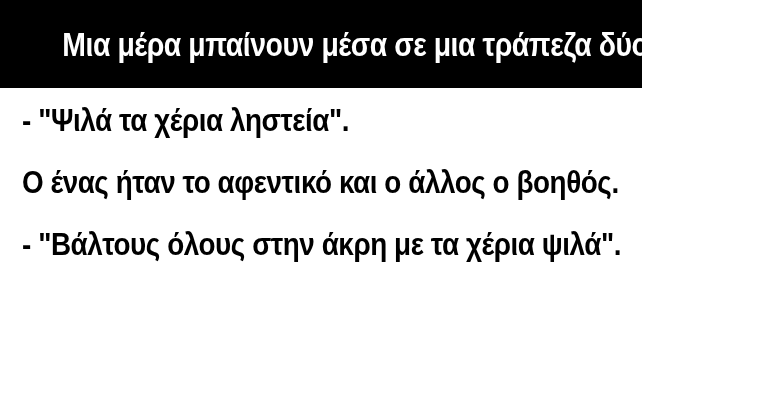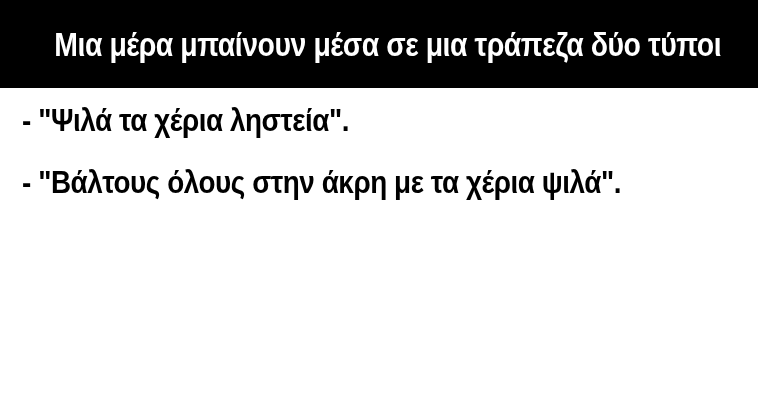--- a/index.html
+++ b/index.html
@@ -13,28 +13,29 @@
     height: 400px;
     background: #ffffff;
     overflow: hidden;
     font-family: "Liberation Sans", "DejaVu Sans", sans-serif;
     font-weight: bold;
   }
   .header-band {
     position: absolute;
     top: 0;
     left: 0;
-    width: 758px;
+    width: 634px;
     height: 88px;
     background: #000000;
     color: #ffffff;
     display: flex;
     flex-direction: column;
     align-items: center;
     justify-content: center;
+    padding-left: 8px;
   }
   .header-line {
     display: block;
     text-align: center;
     line-height: 37px;
     height: 37px;
     width: 100%;
   }
   .header-line > span {
     display: inline-block;
@@ -82,17 +83,20 @@
     <div class="header-line">
       <span>Μια μέρα μπαίνουν μέσα σε μια τράπεζα δύο τύποι</span>
     </div>
   </div>
 
   <div class="body-area">
     <p class="joke-line">
       <span>- "Ψιλά τα χέρια ληστεία".</span>
     </p>
     <p class="joke-line">
+      <span>Ο ένας ήταν το αφεντικό και ο άλλος ο βοηθός.</span>
+    </p>
+    <p class="joke-line">
       <span>- "Βάλτους όλους στην άκρη με τα χέρια ψιλά".</span>
     </p>
   </div>
 
 </div>
 
 </body></html>

